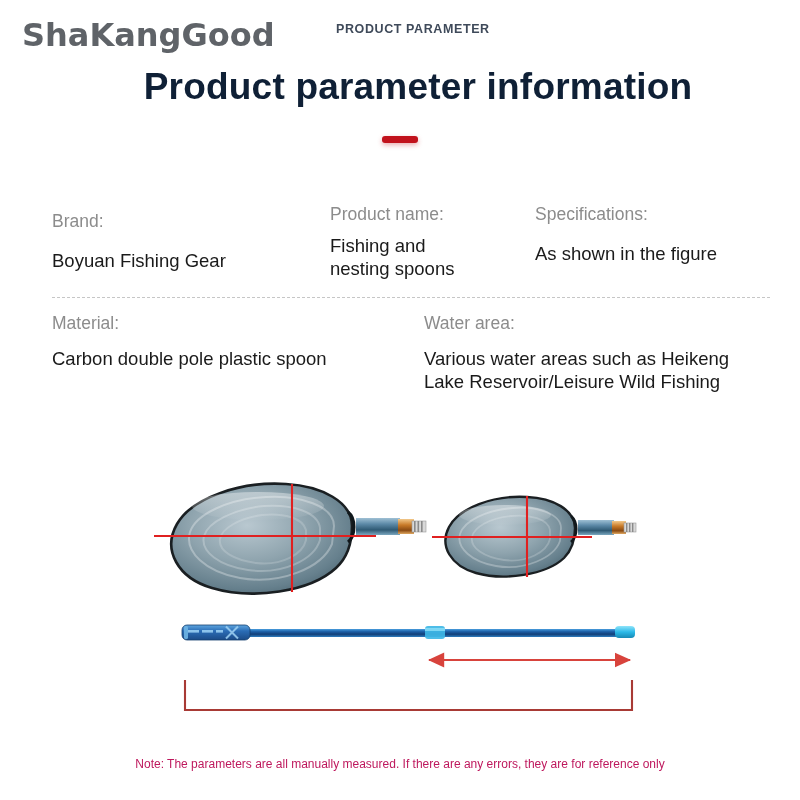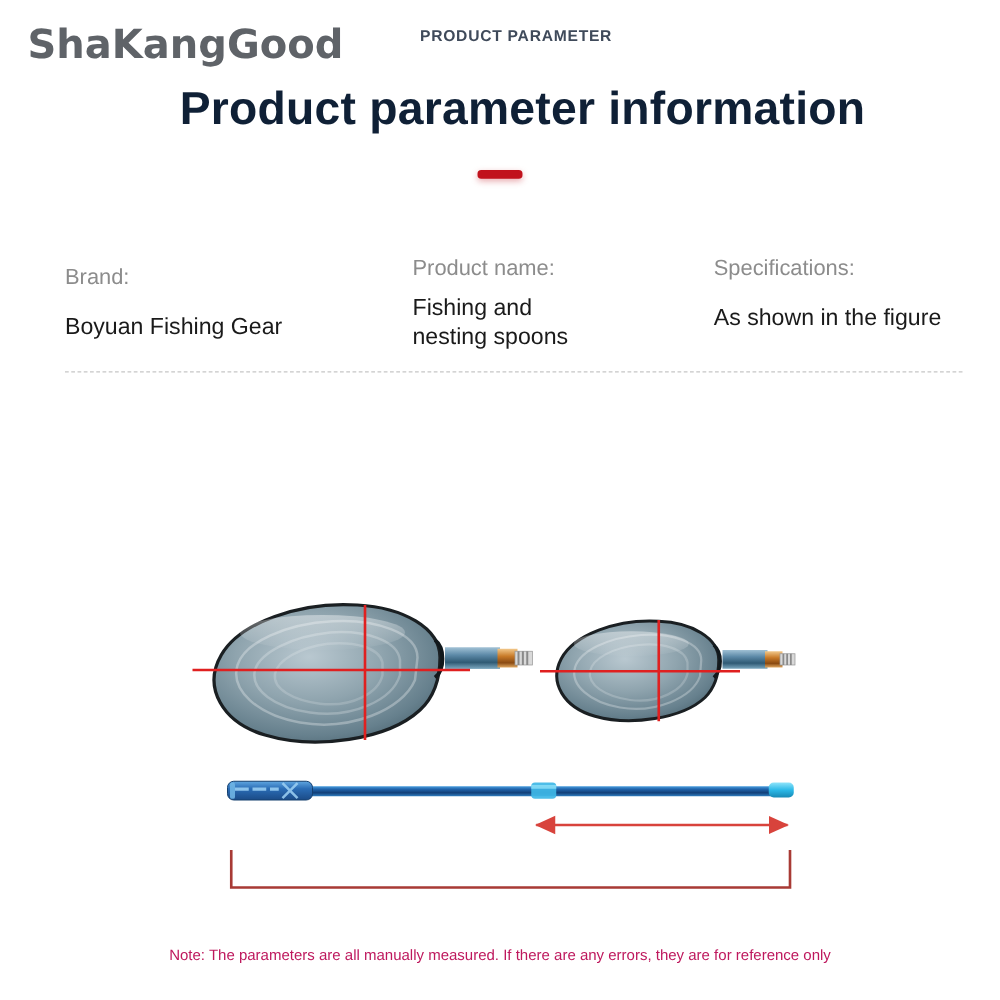--- a/index.html
+++ b/index.html
@@ -92,21 +92,21 @@
     font-size: 18.5px;
     color: #1a1a1a;
     white-space: pre-line;
     line-height: 1.22;
     margin-top: 11px;
   }
 
   .c-brand  { left: 52px;  top: 16px; }
   .c-brand .val { margin-top: 19px; }
   .c-pname  { left: 330px; top: 9px; }
-  .c-spec   { left: 535px; top: 9px; margin-left: 36px; }
+  .c-spec   { left: 535px; top: 9px; }
   .c-spec .val { margin-top: 19px; }
 
   .c-mat    { left: 52px;  top: 16px; }
   .c-mat .val { margin-top: 15px; }
   .c-water  { left: 424px; top: 16px; }
   .c-water .val { margin-top: 15px; }
 
   
   .diagram {
     position: absolute;
@@ -148,20 +148,31 @@
       <div class="val">Fishing and
 nesting spoons</div>
     </div>
     <div class="cell c-spec">
       <div class="lab">Specifications:</div>
       <div class="val">As shown in the figure</div>
     </div>
     <div class="divider"></div>
   </div>
 
+  <div class="spec-row">
+    <div class="cell c-mat">
+      <div class="lab">Material:</div>
+      <div class="val">Carbon double pole plastic spoon</div>
+    </div>
+    <div class="cell c-water">
+      <div class="lab">Water area:</div>
+      <div class="val">Various water areas such as Heikeng
+Lake Reservoir/Leisure Wild Fishing</div>
+    </div>
+  </div>
 
 </div>
 
 <div class="diagram">
   <svg width="800" height="300" viewBox="0 0 800 300" xmlns="http://www.w3.org/2000/svg">
     <defs>
       <radialGradient id="spoonFill" cx="42%" cy="38%" r="72%">
         <stop offset="0%" stop-color="#b9c8d0"></stop>
         <stop offset="45%" stop-color="#8fa4ae"></stop>
         <stop offset="80%" stop-color="#66808d"></stop>

